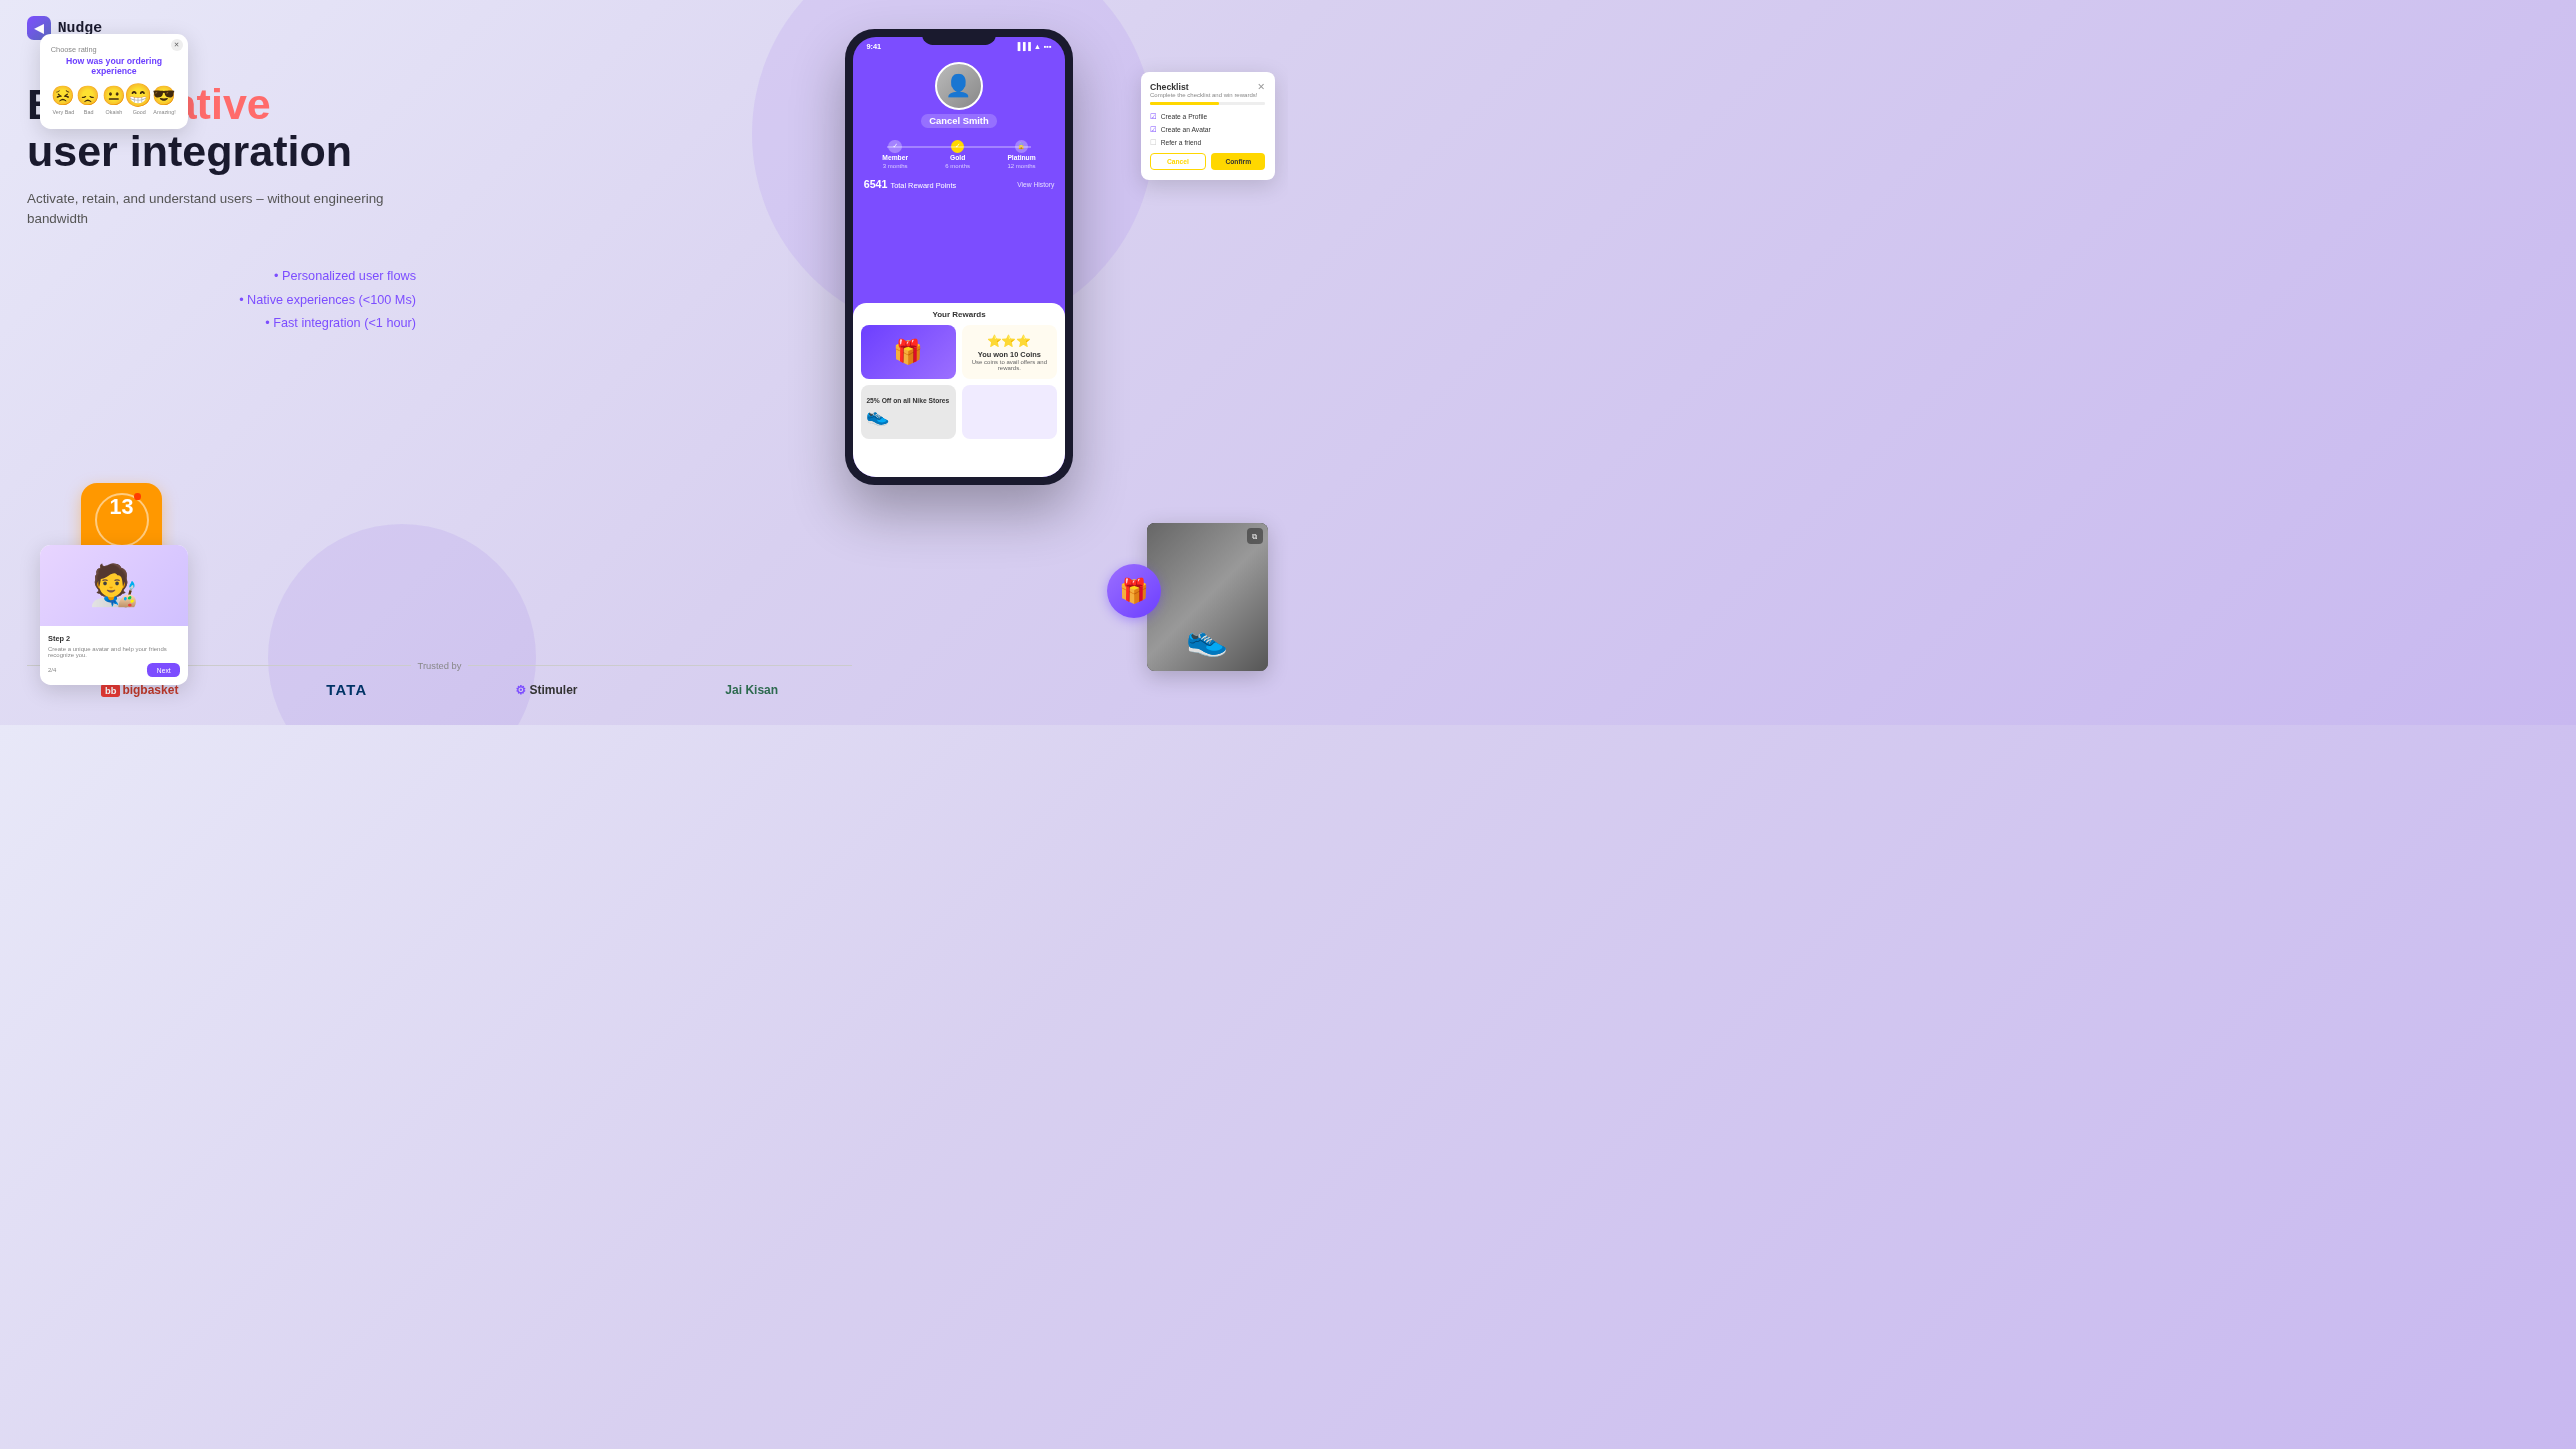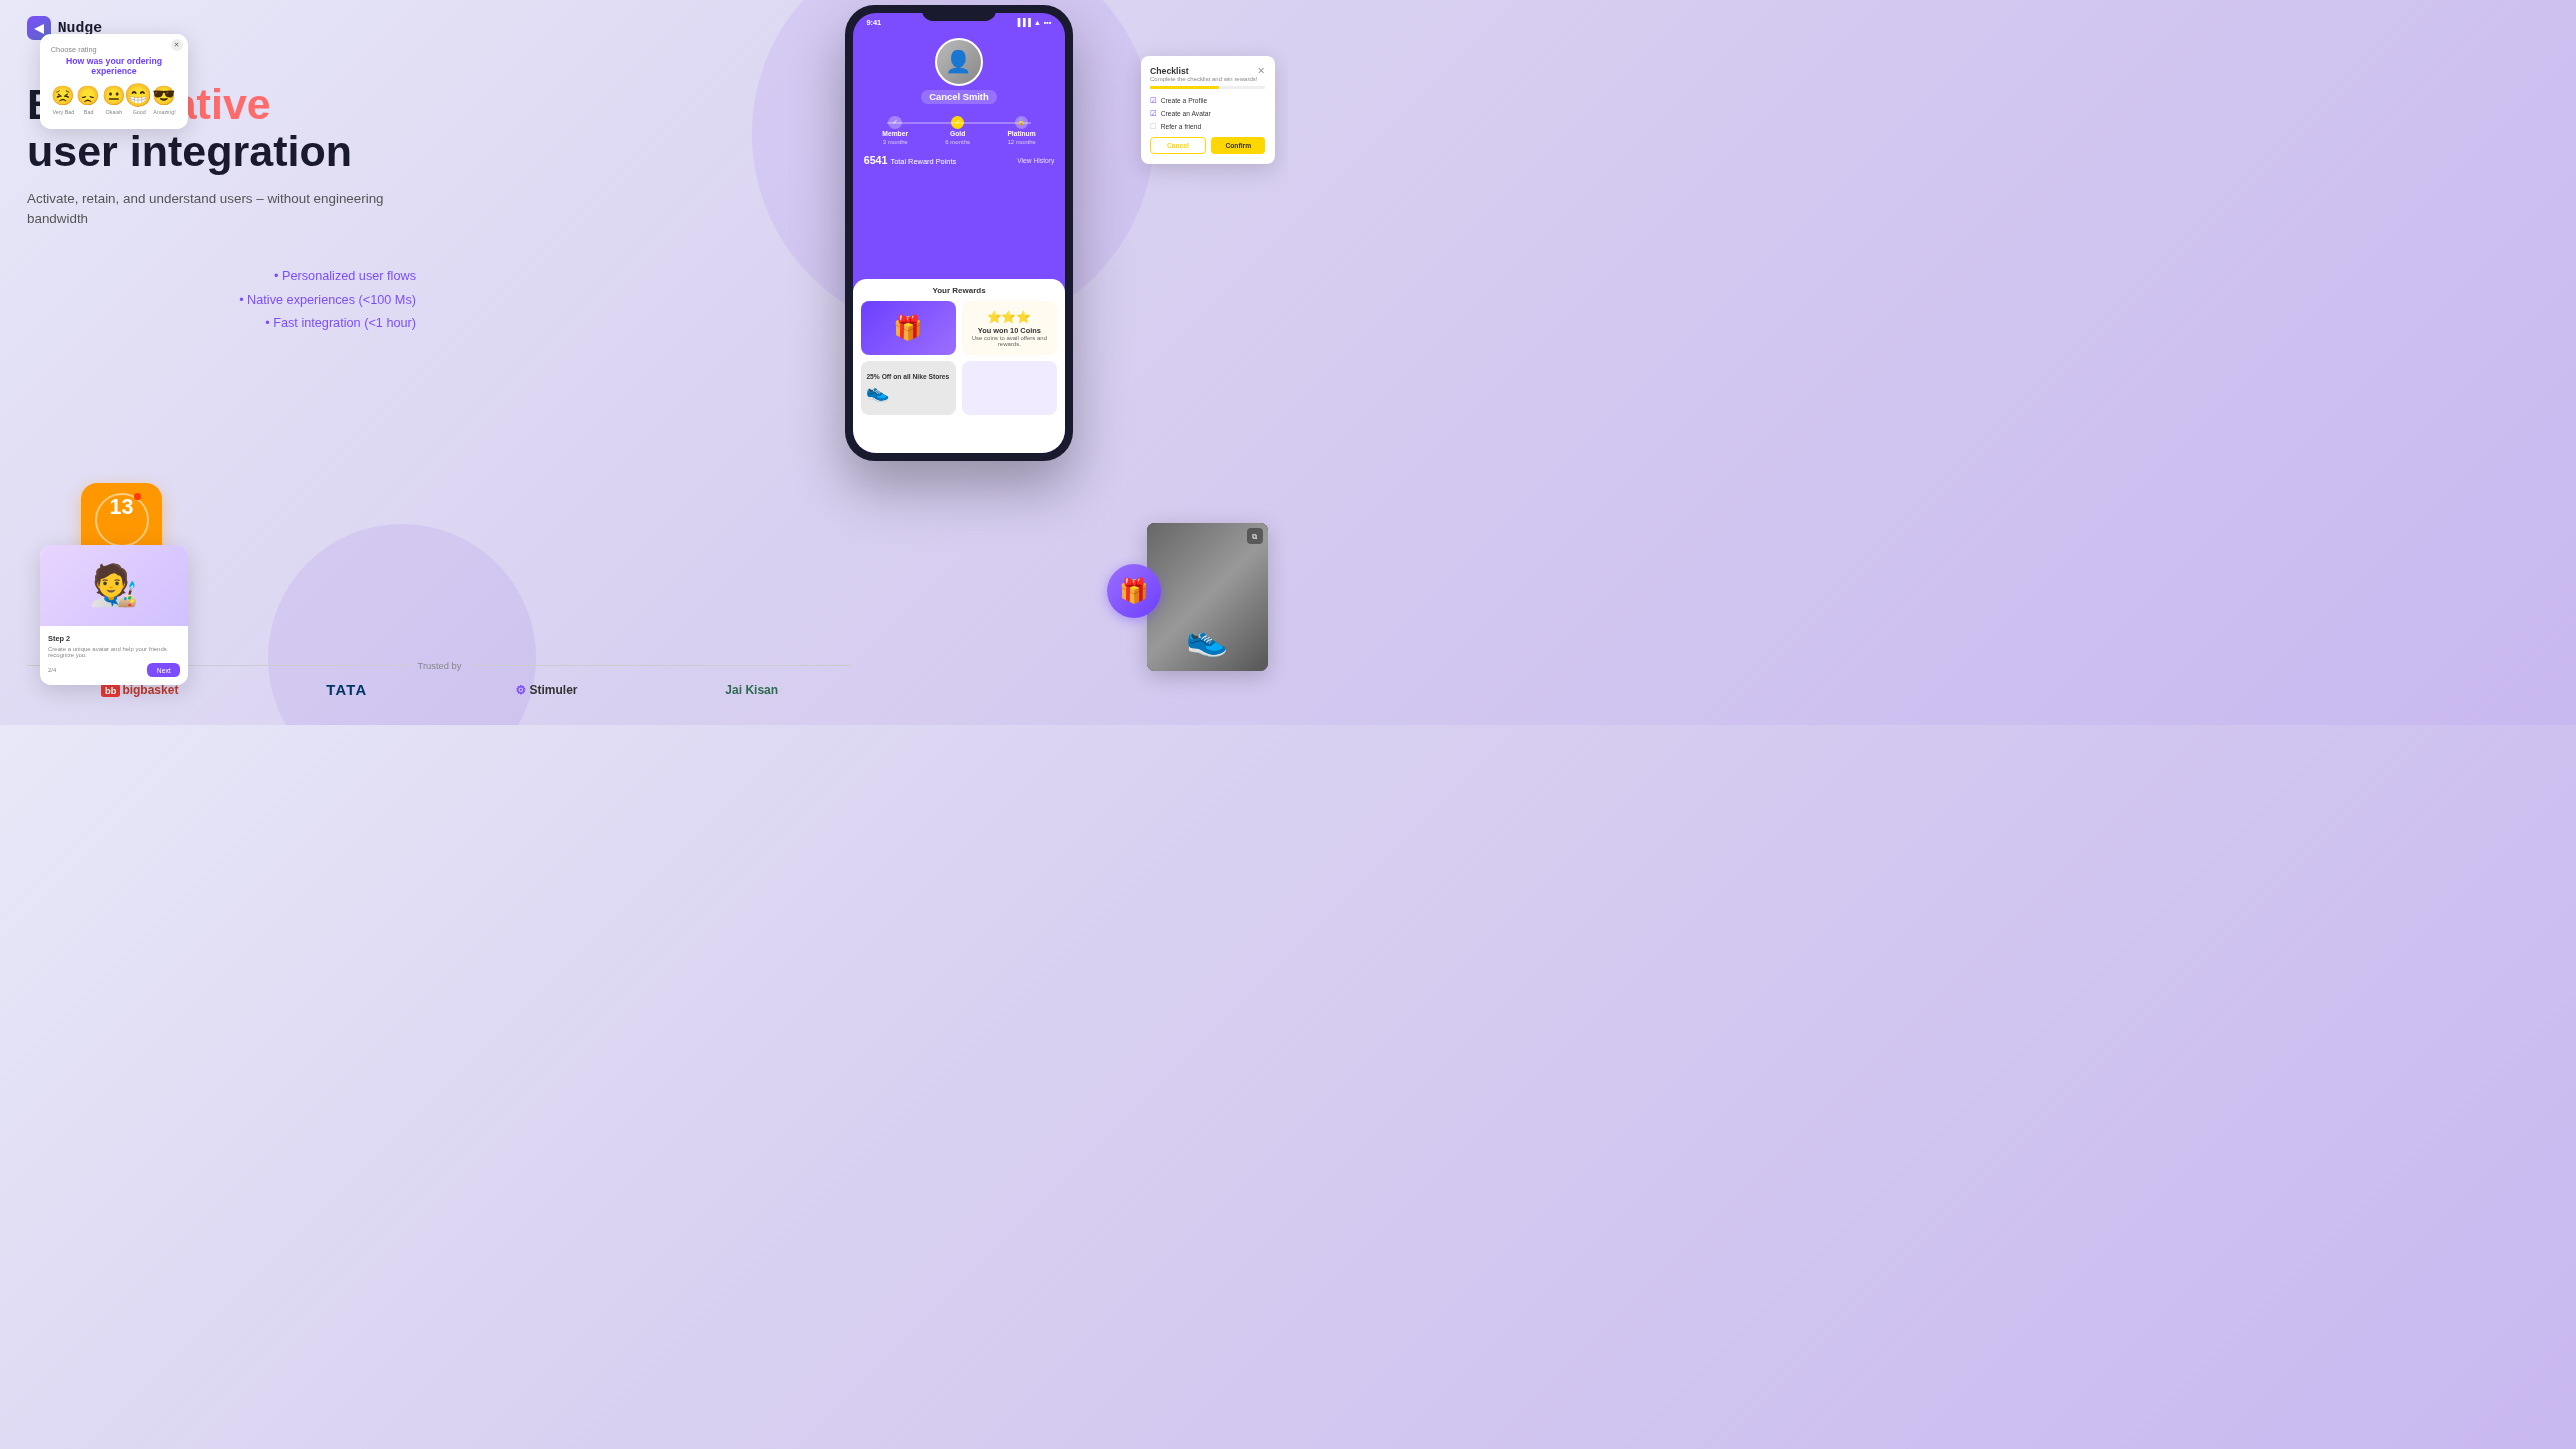--- a/index.html
+++ b/index.html
@@ -91,21 +91,21 @@
       font-size: 12px; font-weight: 700; color: #333;
     }
     .logo-bigbasket { color: #c0392b; }
     .logo-tata { color: #003366; font-size: 14.8px; letter-spacing: 1.3px; }
     .logo-stimuler { color: #333; }
     .logo-jaikisan { color: #2d6a4f; }
 
     
     .phone-container {
       position: absolute;
-      right: 215px; top: 5px;
+      right: 215px; top: 29px;
       width: 228px; height: 456px;
     }
     .phone-frame {
       width: 100%; height: 100%;
       background: #1a1a2e;
       border-radius: 29.5px;
       padding: 8px;
       box-shadow: 0 27px 54px rgba(0,0,0,0.3);
       position: relative;
     }
@@ -239,21 +239,21 @@
       margin-bottom: 4px;
     }
     .emoji-item { display: flex; flex-direction: column; align-items: center; gap: 1.3px; }
     .emoji { font-size: 19px; }
     .emoji-label { font-size: 5.4px; color: #888; }
     .emoji-item.selected .emoji { transform: scale(1.2); }
 
     
     .checklist-card {
       position: absolute;
-      top: 56px; right: 13.4px;
+      top: 72px; right: 13.4px;
       width: 134px;
       background: white;
       border-radius: 8px;
       padding: 9.4px;
       box-shadow: 0 5.4px 21.5px rgba(0,0,0,0.15);
       z-index: 20;
     }
     .checklist-title { font-size: 8.7px; font-weight: 700; color: #333; }
     .checklist-subtitle { font-size: 6px; color: #888; margin-bottom: 4px; }
     .progress-bar-outer {

